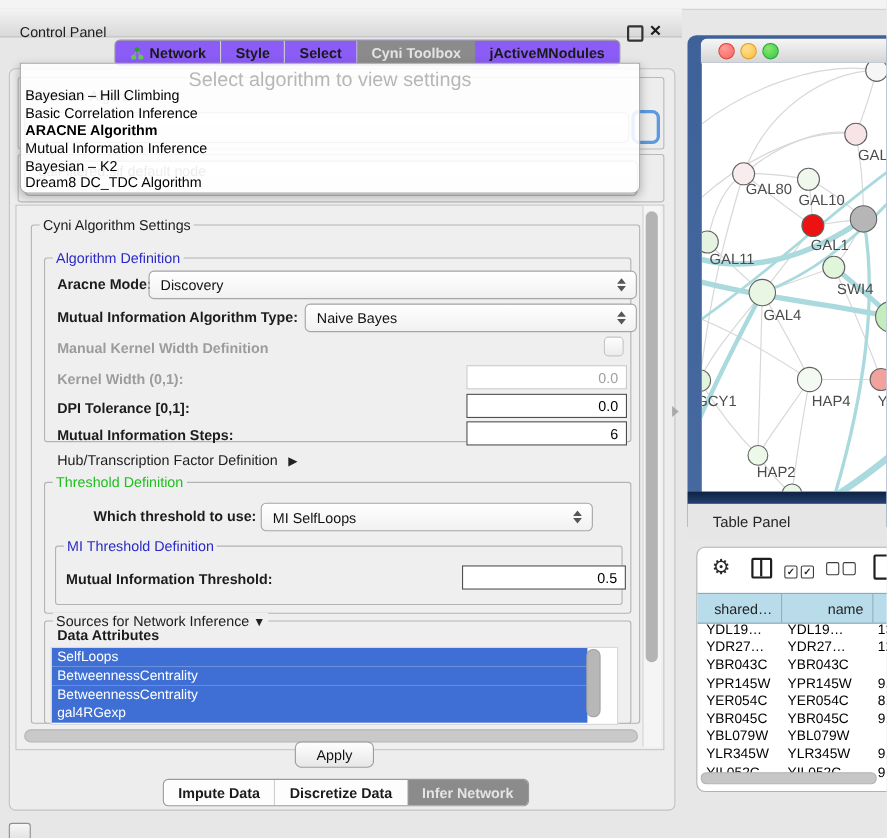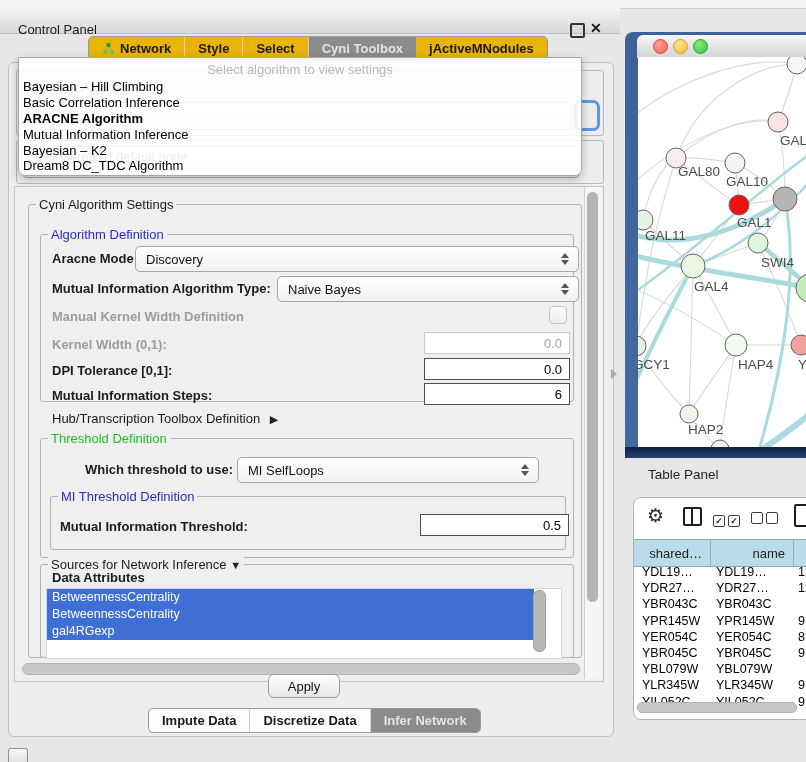--- a/index.html
+++ b/index.html
@@ -7,35 +7,35 @@
        font-family:"Liberation Sans",sans-serif;-webkit-font-smoothing:antialiased;color:#111;}
   .abs{position:absolute;}
   
   #top-strip{left:0;top:0;width:806px;height:8px;background:#f4f4f4;border-bottom:1px solid #d0d0d0;}
   
   #cp-titlebar{left:0;top:8px;width:620px;height:25px;background:linear-gradient(#f3f3f3,#d9d9d9);border-bottom:1px solid #bdbdbd;}
   #cp-title{left:18px;top:14px;font-size:13px;color:#1c1c1c;}
   #cp-float{left:570px;top:15px;width:11px;height:11px;border:2px solid #333;border-radius:2px;}
   #cp-close{left:590px;top:12px;font-size:14px;font-weight:bold;color:#1a1a1a;}
   
-  #tabbar{left:88px;top:36px;height:22px;display:flex;background:#eab308;border:1px solid #9a9a9a;border-radius:5px;overflow:hidden;}
+  #tabbar{left:104px;top:36px;height:22px;display:flex;background:#8b5cf6;border:1px solid #9a9a9a;border-radius:5px;overflow:hidden;}
   .tab{display:flex;align-items:center;gap:5px;padding:0 13px;font-size:13px;font-weight:600;color:#1a1a1a;border-right:1px solid #cfcfcf;white-space:nowrap;}
   .tab:last-child{border-right:none;}
   .tab.selected{background:#8b8b8b;color:#e4e4e4;border-right:none;}
   
   #panel-card{left:8px;top:62px;width:604px;height:673px;background:#ededed;border:1px solid #c2c2c2;border-radius:6px;}
   
   .ghostbox{border:1px solid #b9b9b9;border-radius:3px;background:#ededed;}
   .ghosttext{font-size:13px;color:#6f6f6f;}
   .ghostcombo{background:linear-gradient(#fff,#f0f0f0);border:1px solid #ababab;border-radius:5px;}
   #ghost-btn{left:574px;top:100px;width:20px;height:25px;border:3px solid #5b9ae0;border-radius:7px;background:#ededed;}
   
   #algo-popup{left:18px;top:57px;width:562px;height:117px;background:rgba(255,255,255,0.87);
      border:1px solid #a8a8a8;border-radius:0 0 7px 7px;box-shadow:0 3px 9px rgba(0,0,0,0.25);}
-  #popup-placeholder{left:0;top:4px;width:100%;text-align:center;font-size:13px;color:#b7b7b7;}
+  #popup-placeholder{left:0;top:4px;width:100%;text-align:center;font-size:18px;color:#b7b7b7;}
   .popup-item{left:3px;width:550px;height:15.9px;font-size:13px;color:#000;padding-left:1px;white-space:nowrap;}
   .popup-item.bold{font-weight:bold;}
   
   #settings-viewport{left:14px;top:186px;width:588px;height:494px;background:#efefef;border:1px solid #c6c6c6;}
   .groupbox{border:1px solid #b3b3b3;border-radius:3px;}
   .grouplabel{font-size:13px;background:#efefef;padding:0 3px;white-space:nowrap;}
   .lbl{font-size:13px;font-weight:bold;color:#1c1c1c;white-space:nowrap;}
   .lbl.disabled{color:#9c9c9c;}
   .combo{background:linear-gradient(#ffffff,#f1f1f1);border:1px solid #a6a6a6;border-radius:5px;display:flex;align-items:center;font-size:13px;color:#111;padding-left:10px;}
   .spinner{position:absolute;right:9px;top:50%;transform:translateY(-50%);display:flex;flex-direction:column;gap:2px;}
@@ -179,21 +179,21 @@
 <div class="abs field" style="left:424px;top:358px;width:137px;height:20px;">
   <span>0.0</span>
 </div>
 
 <div class="abs lbl" style="left:52px;top:388px;">Mutual Information Steps:</div>
 <div class="abs field" style="left:424px;top:383px;width:137px;height:20px;">
   <span>6</span>
 </div>
 
 <div class="abs disclosure" style="left:52px;top:411px;">
-  <span>Hub/Transcription Toolbox Definition</span>
+  <span>Hub/Transcription Factor Definition</span>
   <span class="tri" style="margin-left:6px;">▶</span>
 </div>
 
 <div class="abs groupbox" style="left:40px;top:438px;width:532px;height:118px;background:#efefef;"></div>
 <div class="abs grouplabel" style="left:48px;top:431px;color:#20c020;">Threshold Definition</div>
 
 <div class="abs lbl" style="left:85px;top:462px;">Which threshold to use:</div>
 <div class="abs combo" style="left:237px;top:457px;width:290px;height:24px;">
   <span>MI SelfLoops</span>
   <span class="spinner">
@@ -209,20 +209,21 @@
   <span>0.5</span>
 </div>
 
 <div class="abs groupbox" style="left:40px;top:564px;width:532px;height:92px;background:#efefef;"></div>
 <div class="abs disclosure grouplabel" style="left:48px;top:557px;">
   <span>Sources for Network Inference</span>
   <span class="tri">▼</span>
 </div>
 <div class="abs lbl" style="left:52px;top:570px;">Data Attributes</div>
 <div class="abs" id="attr-list">
+    <div class="attr-item">SelfLoops</div>
     <div class="attr-item">BetweennessCentrality</div>
     <div class="attr-item">BetweennessCentrality</div>
     <div class="attr-item">gal4RGexp</div>
   </div>
 <div class="abs" id="attr-vscroll"></div>
 
 <div class="abs" id="settings-vscroll-track"></div>
 <div class="abs" id="settings-vscroll"></div>
 <div class="abs" id="settings-hscroll"></div>
 

